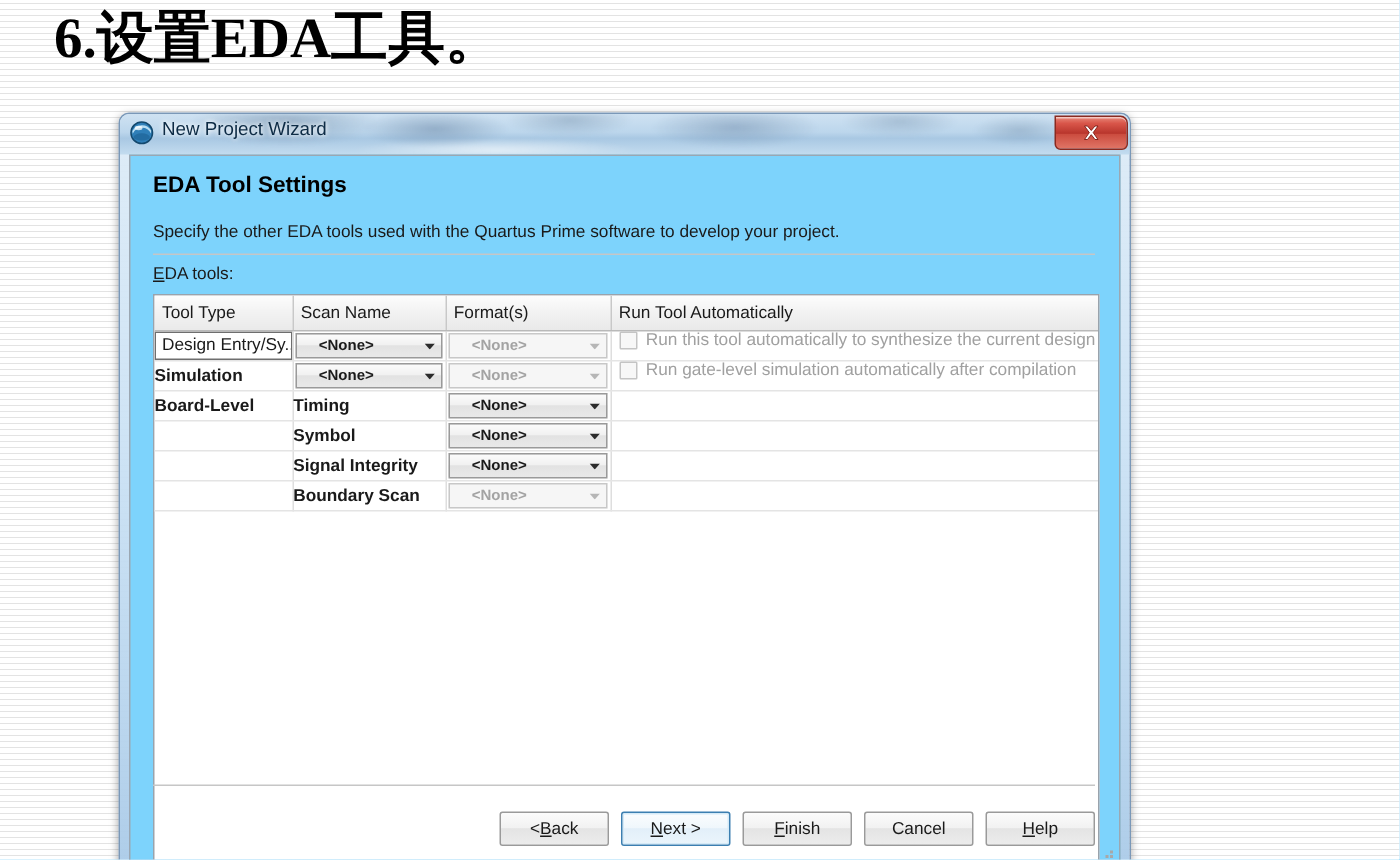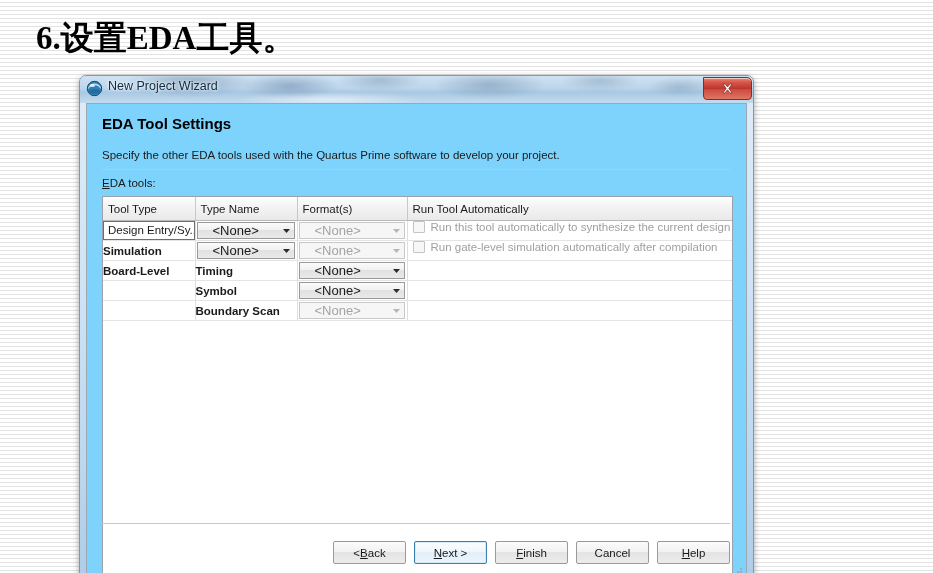--- a/index.html
+++ b/index.html
@@ -28,24 +28,24 @@
       #e3e3e3 3px,
       #ffffff 3px,
       #ffffff 4px
     );
   }
 
   
   #slide-title {
     position: absolute;
     left: 36px;
-    top: 16px;
+    top: 4px;
     font-family: "Liberation Serif", serif;
     font-weight: bold;
-    font-size: 33px;
+    font-size: 38px;
     line-height: 44px;
     color: #000000;
     letter-spacing: 0px;
     white-space: nowrap;
   }
 
   
   #dialog-window {
     position: absolute;
     left: 79px;
@@ -247,24 +247,25 @@
     height: 17px;
     margin: 1px 2px 1px 1px;
     box-sizing: border-box;
     border: 1px solid #9a9a9a;
     background: linear-gradient(to bottom, #fbfbfb 0%, #f0f0f0 48%, #e2e2e2 50%, #e9e9e9 100%);
     cursor: pointer;
   }
   .combo .combo-text {
     flex: 1;
     padding-left: 15px;
-    font-size: 13px;
+    font-size: 10px;
     color: #1a1a1a;
     white-space: nowrap;
     overflow: hidden;
+    font-weight: bold;
   }
   .combo .combo-arrow {
     width: 15px;
     height: 100%;
     display: flex;
     align-items: center;
     justify-content: center;
   }
   .combo.disabled {
     border: 1px solid #c8c8c8;
@@ -385,21 +386,21 @@
       <table class="eda">
         <colgroup>
           <col style="width:92px">
           <col style="width:102px">
           <col style="width:110px">
           <col style="width:325px">
         </colgroup>
         <thead>
           <tr>
             <th>Tool Type</th>
-            <th>Type Name</th>
+            <th>Scan Name</th>
             <th>Format(s)</th>
             <th style="border-right:none">Run Tool Automatically</th>
           </tr>
         </thead>
         <tbody>
 
           <tr>
             <td>
               <span class="cell-focus">Design Entry/Sy...</span>
             </td>
@@ -486,20 +487,35 @@
                 <span class="combo-arrow">
                   <svg width="7" height="4" viewBox="0 0 7 4">
                       <path d="M0 0 L7 0 L3.5 4 Z" fill="#2b2b2b"></path>
                     </svg>
                 </span>
               </div>
             </td>
             <td style="border-right:none"></td>
           </tr>
 
+          <tr>
+            <td class="pad"></td>
+            <td class="pad">Signal Integrity</td>
+            <td>
+              <div class="combo">
+                <span class="combo-text">&lt;None&gt;</span>
+                <span class="combo-arrow">
+                  <svg width="7" height="4" viewBox="0 0 7 4">
+                      <path d="M0 0 L7 0 L3.5 4 Z" fill="#2b2b2b"></path>
+                    </svg>
+                </span>
+              </div>
+            </td>
+            <td style="border-right:none"></td>
+          </tr>
 
           <tr>
             <td class="pad"></td>
             <td class="pad">Boundary Scan</td>
             <td>
               <div class="combo disabled">
                 <span class="combo-text">&lt;None&gt;</span>
                 <span class="combo-arrow">
                   <svg width="7" height="4" viewBox="0 0 7 4">
                       <path d="M0 0 L7 0 L3.5 4 Z" fill="#b6b6b6"></path>

